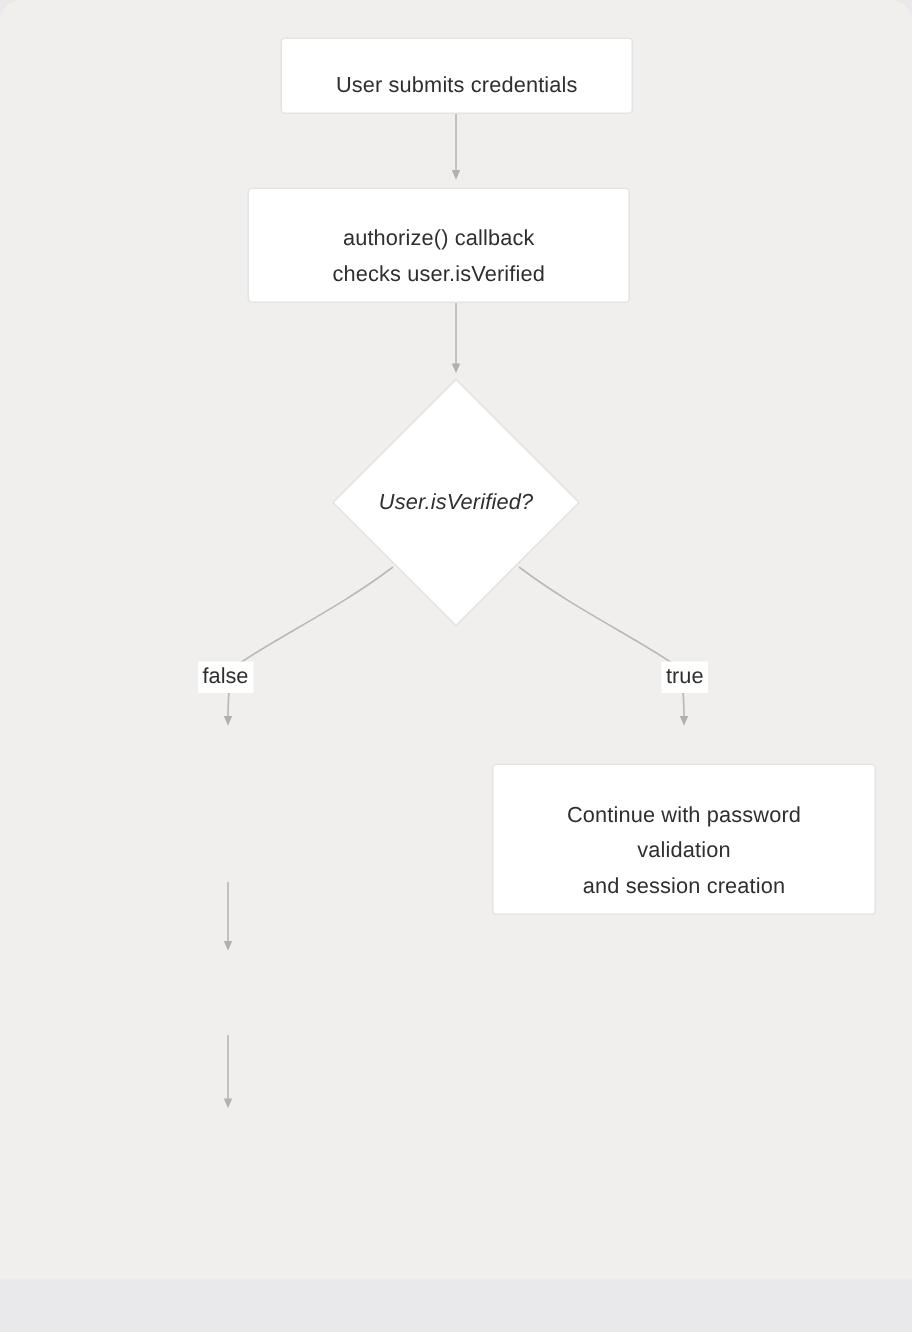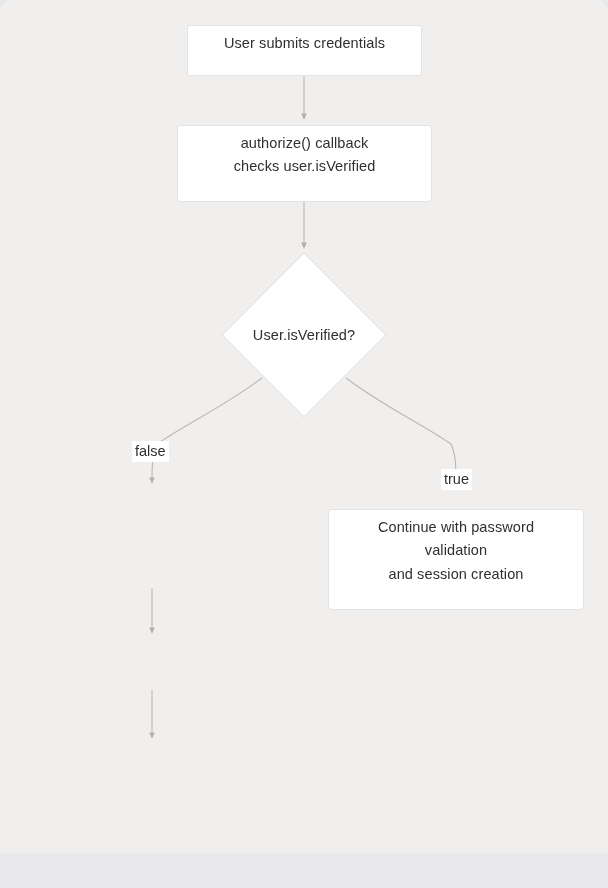--- a/index.html
+++ b/index.html
@@ -46,21 +46,21 @@
   }
 
   
   .node {
     position: absolute;
     box-sizing: border-box;
     background: #ffffff;
     border: 1px solid #e3e3e3;
     border-radius: 3px;
     display: flex;
-    align-items: flex-start;
+    align-items: flex-end;
     justify-content: center;
     text-align: center;
     color: #2f2f30;
     font-size: 14.5px;
     line-height: 1.62;
     letter-spacing: 0.1px;
     white-space: pre-line;
     padding: 6px 10px;
   }
 
@@ -81,20 +81,21 @@
     top: 0;
     width: 100%;
     height: 100%;
     display: flex;
     align-items: center;
     justify-content: center;
     text-align: center;
     color: #2f2f30;
     font-size: 14.5px;
     letter-spacing: 0.1px;
+    font-style: italic;
   }
 
   
   .edge-label {
     position: absolute;
     background: #ffffff;
     color: #2f2f30;
     font-size: 14.5px;
     line-height: 1.2;
     padding: 2px 3px;
@@ -157,37 +158,37 @@
         <path d="M152,588 L152,632"></path>
 
         <path d="M152,690 L152,737"></path>
       </g>
     </svg>
 
     <div class="node" style="left:187px; top:25px; width:235px; height:51px;">
       <span>User submits credentials</span>
     </div>
 
-    <div class="node" style="left:177px; top:125px; width:255px; height:77px;">
+    <div class="node" style="left:165px; top:125px; width:255px; height:77px;">
       <span>authorize() callback
 checks user.isVerified</span>
     </div>
 
     <div class="diamond-wrap" style="left:221px; top:252px; width:166px; height:166px;">
       <svg class="diamond-shape" viewBox="0 0 166 166" preserveAspectRatio="none">
         <polygon points="83,1 165,83 83,165 1,83" fill="#ffffff" stroke="#e3e3e3" stroke-width="1.1"></polygon>
       </svg>
       <div class="diamond-label">User.isVerified?</div>
     </div>
 
     <div class="edge-label" style="left:132px; top:441px;">
       <span>false</span>
     </div>
 
-    <div class="edge-label" style="left:441px; top:441px;margin-top:28px;">
+    <div class="edge-label" style="left:441px; top:441px;">
       <span>true</span>
     </div>
 
 
     <div class="node" style="left:328px; top:509px; width:256px; height:101px;">
       <span>Continue with password
 validation
 and session creation</span>
     </div>
 

